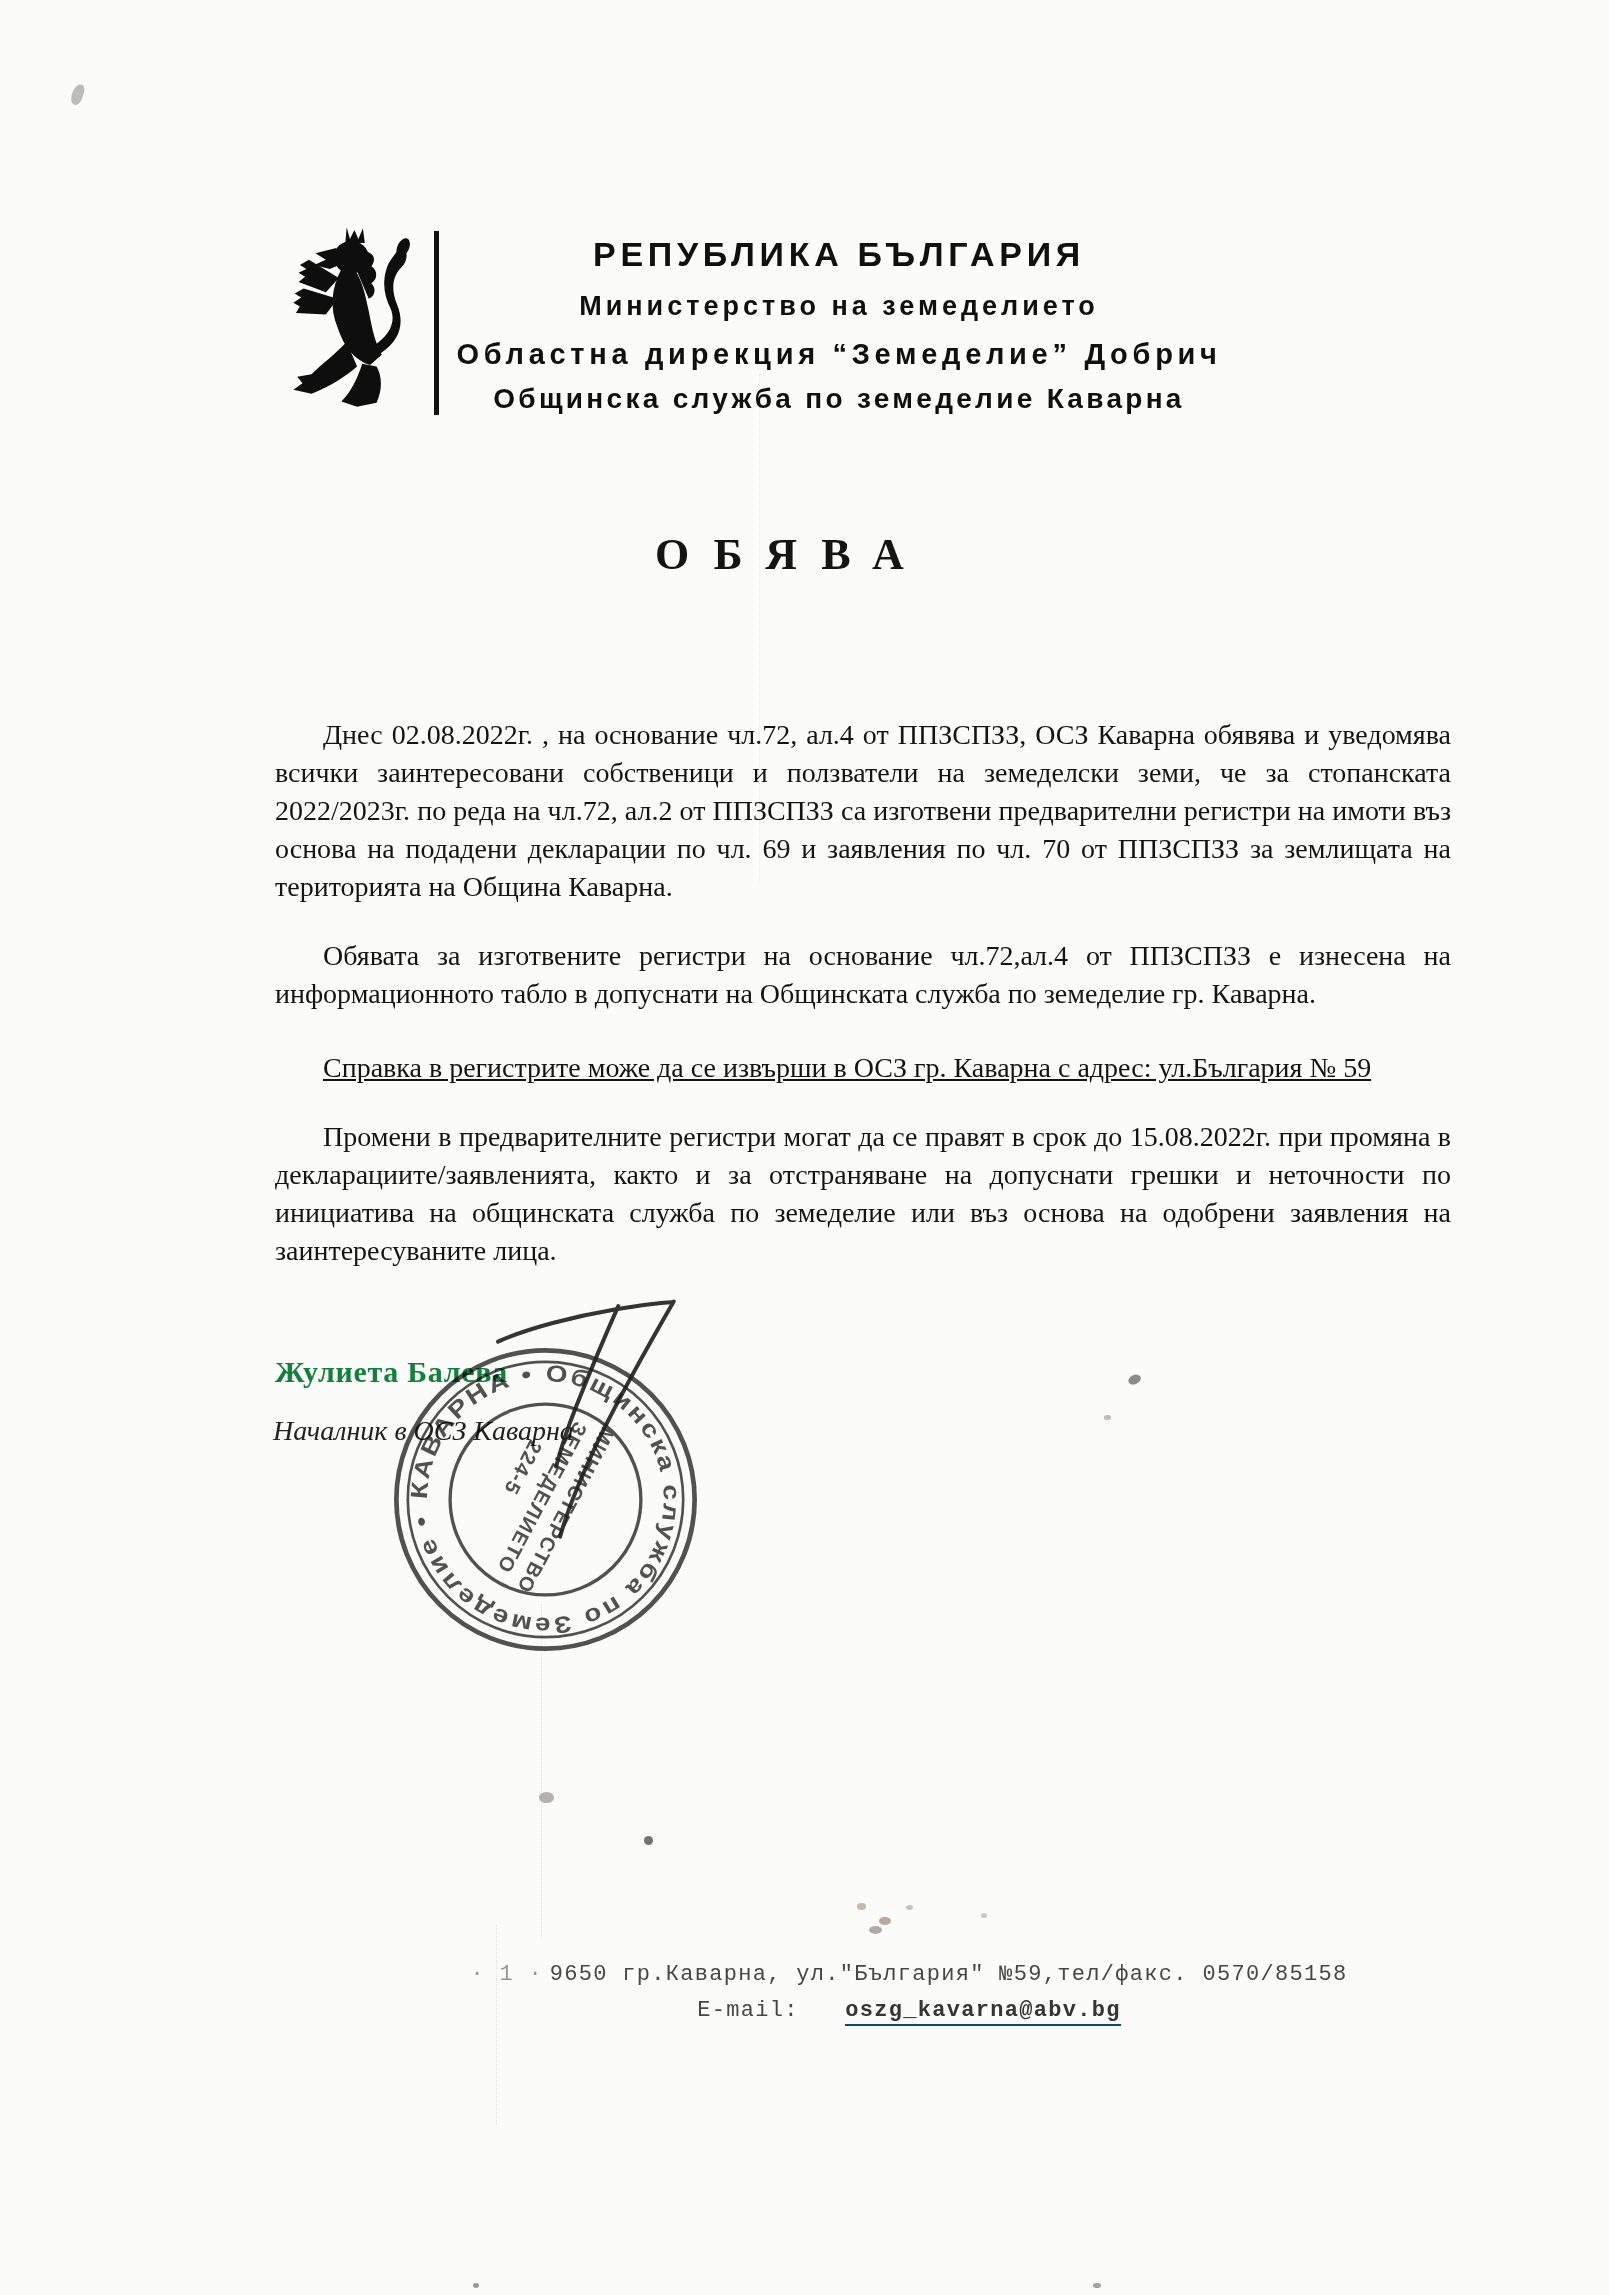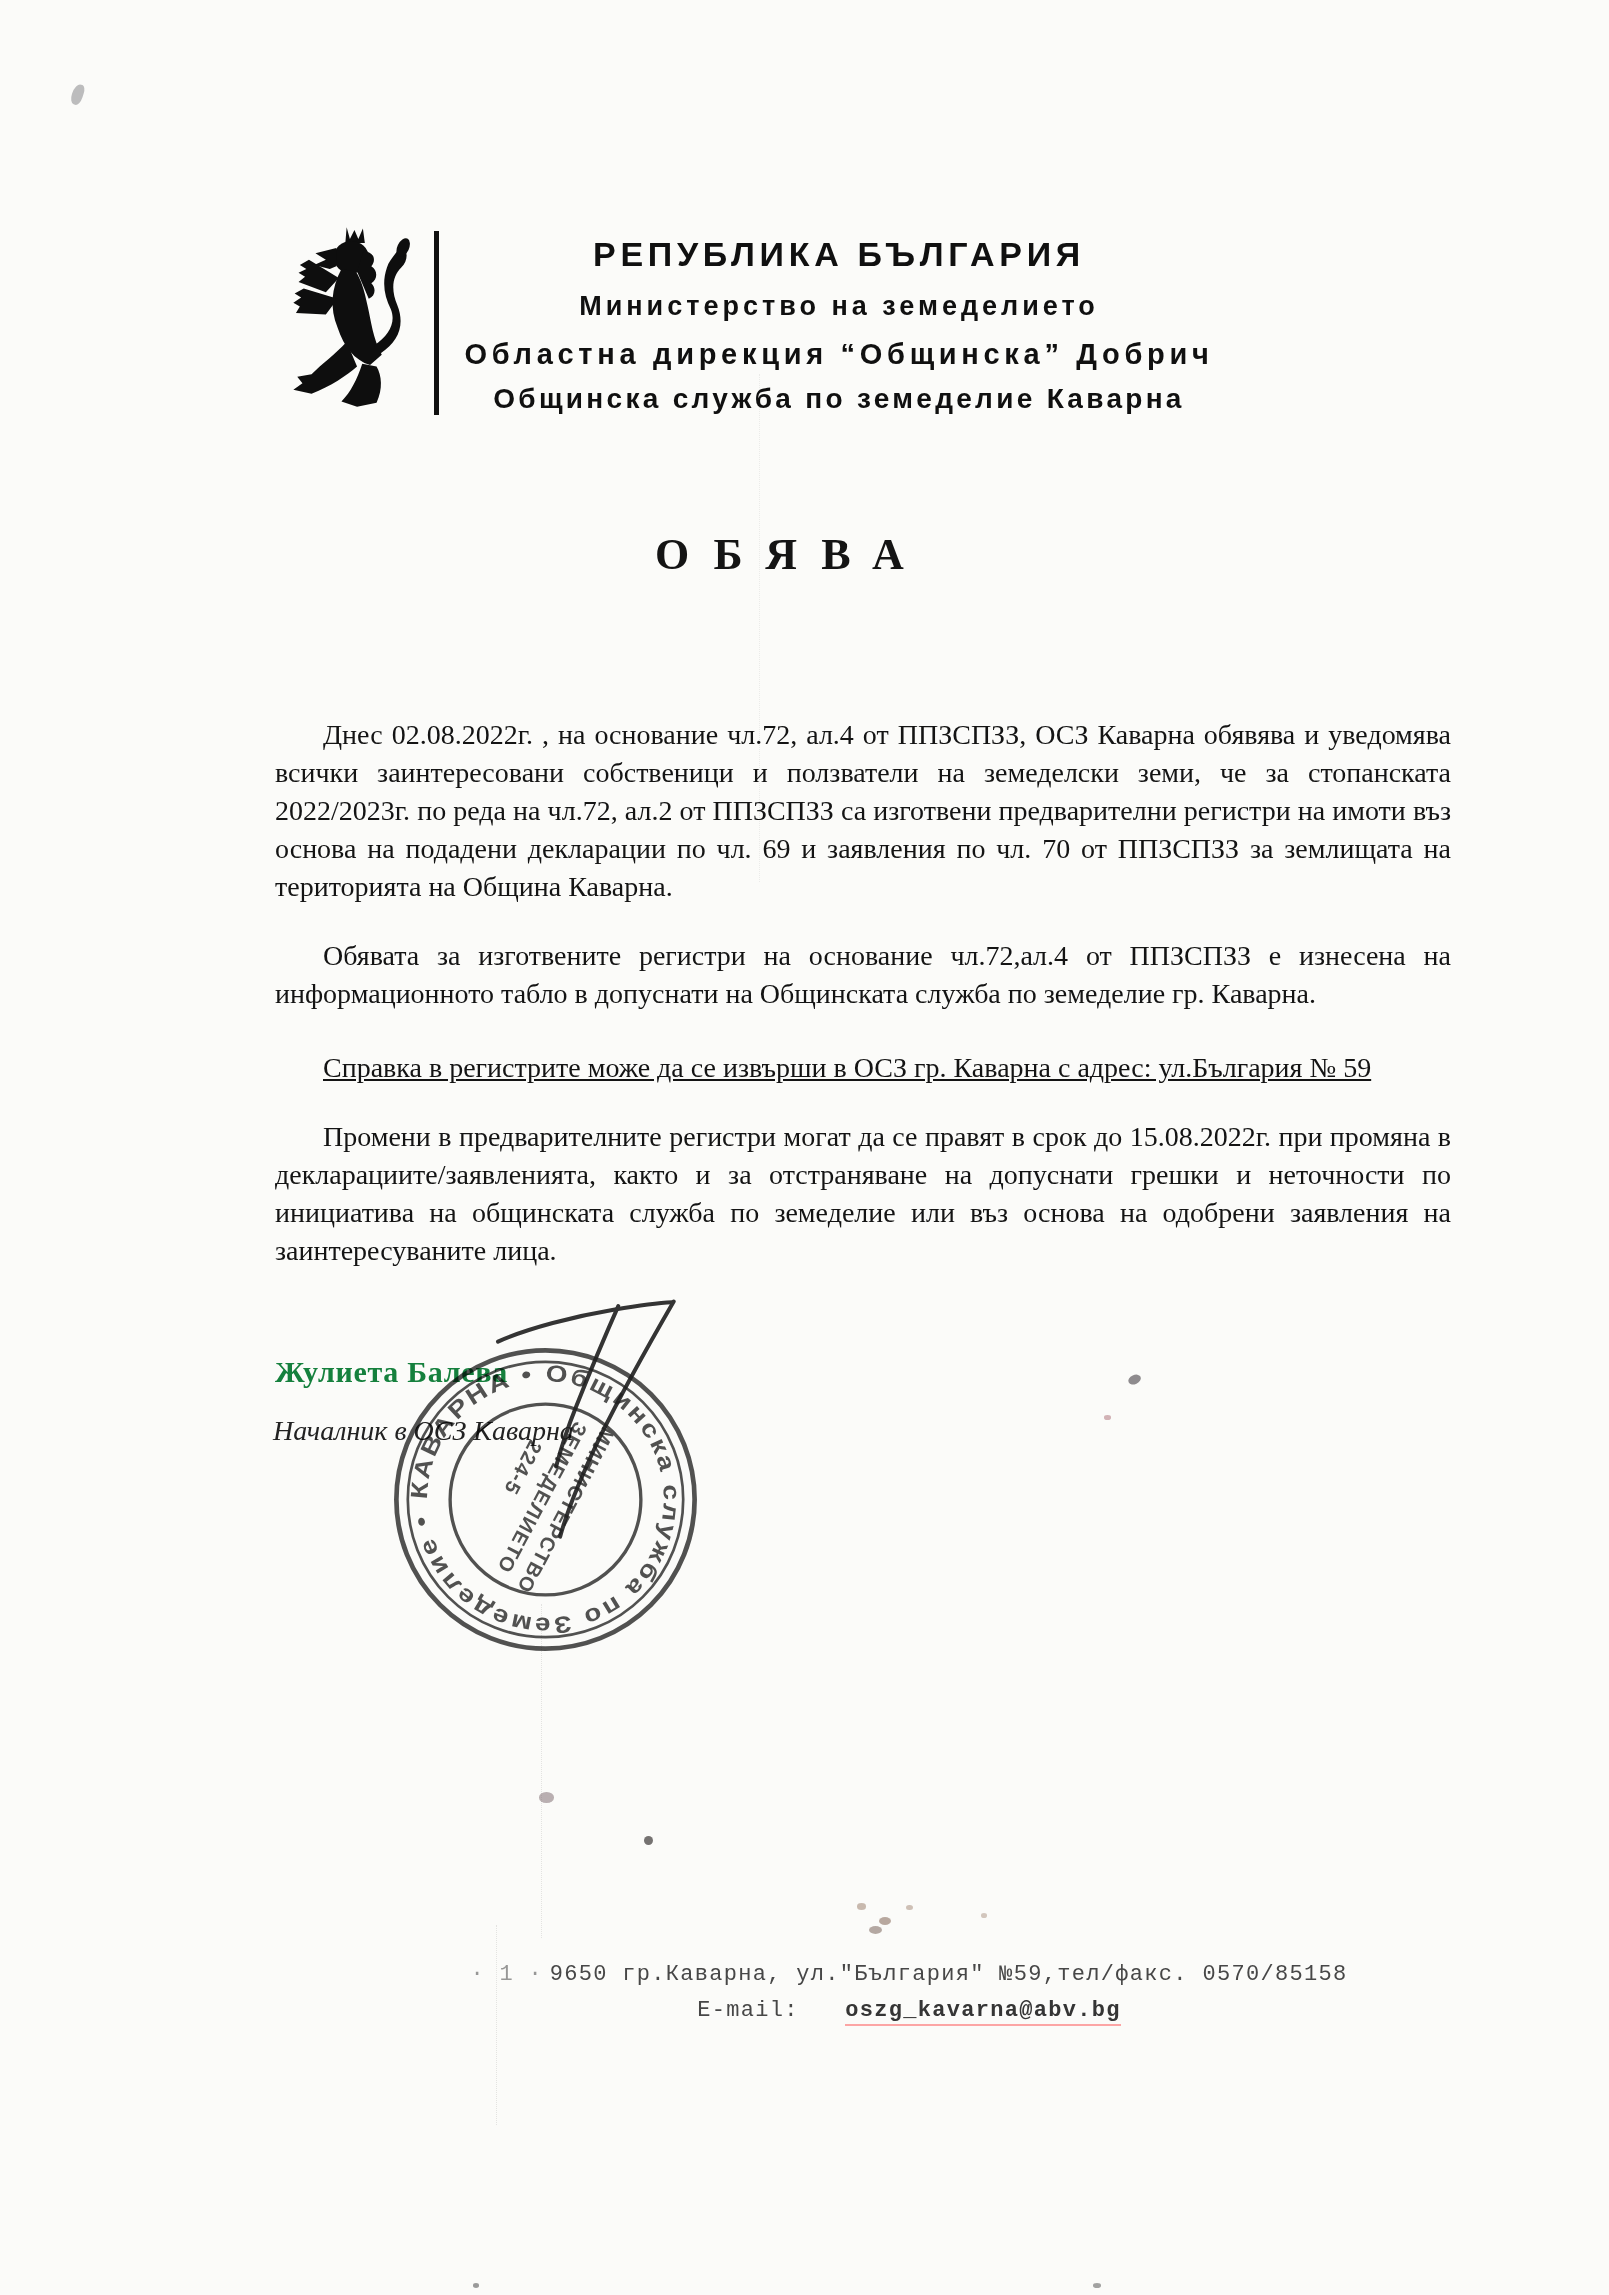--- a/index.html
+++ b/index.html
@@ -38,21 +38,21 @@
   .sig-pos{position:absolute;left:273px;top:1415px;font-size:28px;font-style:italic;color:#222;}
   .stamp{position:absolute;left:391px;top:1345px;width:309px;height:309px;opacity:.88;mix-blend-mode:multiply;}
   .pen{position:absolute;left:0;top:0;width:1610px;height:2295px;pointer-events:none;}
   
   .footer{
     position:absolute;left:441px;top:1962px;width:936px;text-align:center;
     font-family:"Liberation Mono", monospace;font-size:22px;letter-spacing:1.3px;color:#474747;
   }
   .footer-line2{margin-top:10.7px;}
   .addr-prefix{opacity:.55;margin-right:6.7px;}
-  .email{font-weight:bold;color:#353535;border-bottom:2px solid #fca5a5;padding-bottom:1.3px;margin-left:32px;}
+  .email{font-weight:bold;color:#353535;border-bottom:2px solid #0c4a6e;padding-bottom:1.3px;margin-left:32px;}
   
   .crease{position:absolute;width:0;border-left:1.3px dotted rgba(60,60,60,0.12);}
   .speck{position:absolute;border-radius:50%;}
 </style>
 </head>
 <body>
 
 <div class="page">
 
   <div class="crease" style="left:759px;top:374px;height:508px;opacity:.7;"></div>
@@ -86,21 +86,21 @@
         <path d="M148,196 C176,178 186,152 174,122 C164,98 166,78 180,64 C192,52 190,36 180,28 C174,42 162,50 158,64 C150,88 154,108 164,128 C172,148 162,168 138,184 Z"></path>
         <ellipse cx="183" cy="33" rx="9" ry="15" transform="rotate(25 183 33)"></ellipse>
       </g>
     </svg>
   </div>
   <div class="emblem-bar"></div>
 
   <div class="hdr">
     <div class="hdr-l1">РЕПУБЛИКА БЪЛГАРИЯ</div>
     <div class="hdr-l2">Министерство на земеделието</div>
-    <div class="hdr-l3">Областна дирекция “Общинска” Добрич</div>
+    <div class="hdr-l3">Областна дирекция “Земеделие” Добрич</div>
     <div class="hdr-l4">Общинска служба по земеделие Каварна</div>
   </div>
 
   <div class="doc-title">ОБЯВА</div>
 
   <div class="bodytext">
     <p class="para"><span>Днес </span><span class="b">02.08.2022г.</span><span> , на основание чл.72, ал.4 от ППЗСПЗЗ, ОСЗ Каварна обявява и уведомява всички заинтересовани собственици и ползватели на земеделски земи, че за стопанската 2022/2023г. по реда на чл.72, ал.2 от ППЗСПЗЗ са изготвени предварителни регистри на имоти въз основа на подадени декларации по чл. 69 и заявления по чл. 70 от ППЗСПЗЗ за землищата на територията на Община Каварна.</span></p>
     <p class="para">Обявата за изготвените регистри на основание чл.72,ал.4 от ППЗСПЗЗ е изнесена на информационното табло в допуснати на Общинската служба по земеделие гр. Каварна.</p>
     <p class="para p3">Справка в регистрите може да се извърши в ОСЗ  гр. Каварна с адрес: ул.България № 59</p>
     <p class="para"><span>Промени в предварителните регистри могат да се правят в срок до </span><span class="b">15.08.2022г.</span><span> при промяна в декларациите/заявленията, както и за отстраняване на допуснати грешки и неточности по инициатива на общинската служба по земеделие или въз основа на одобрени заявления на заинтересуваните лица.</span></p>

